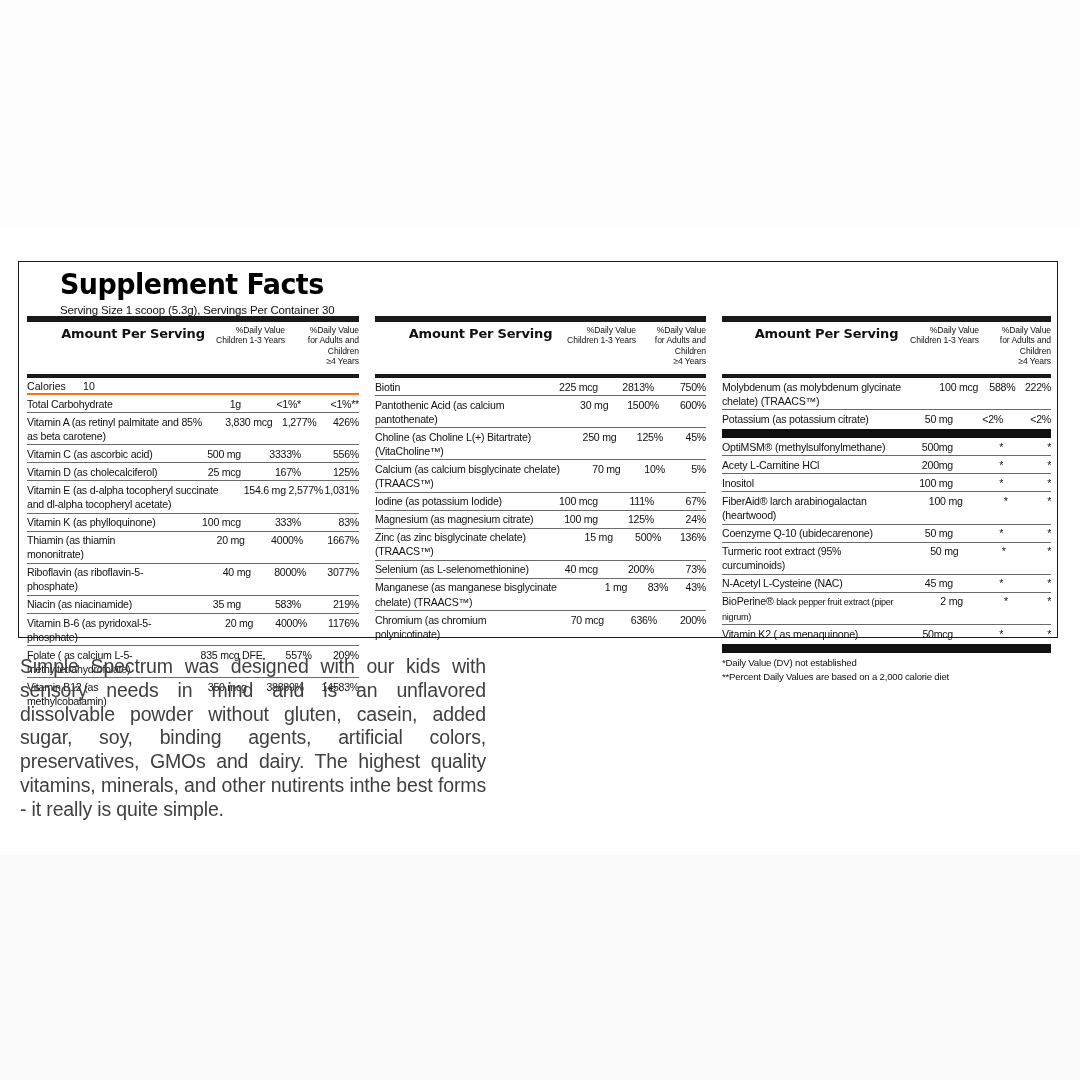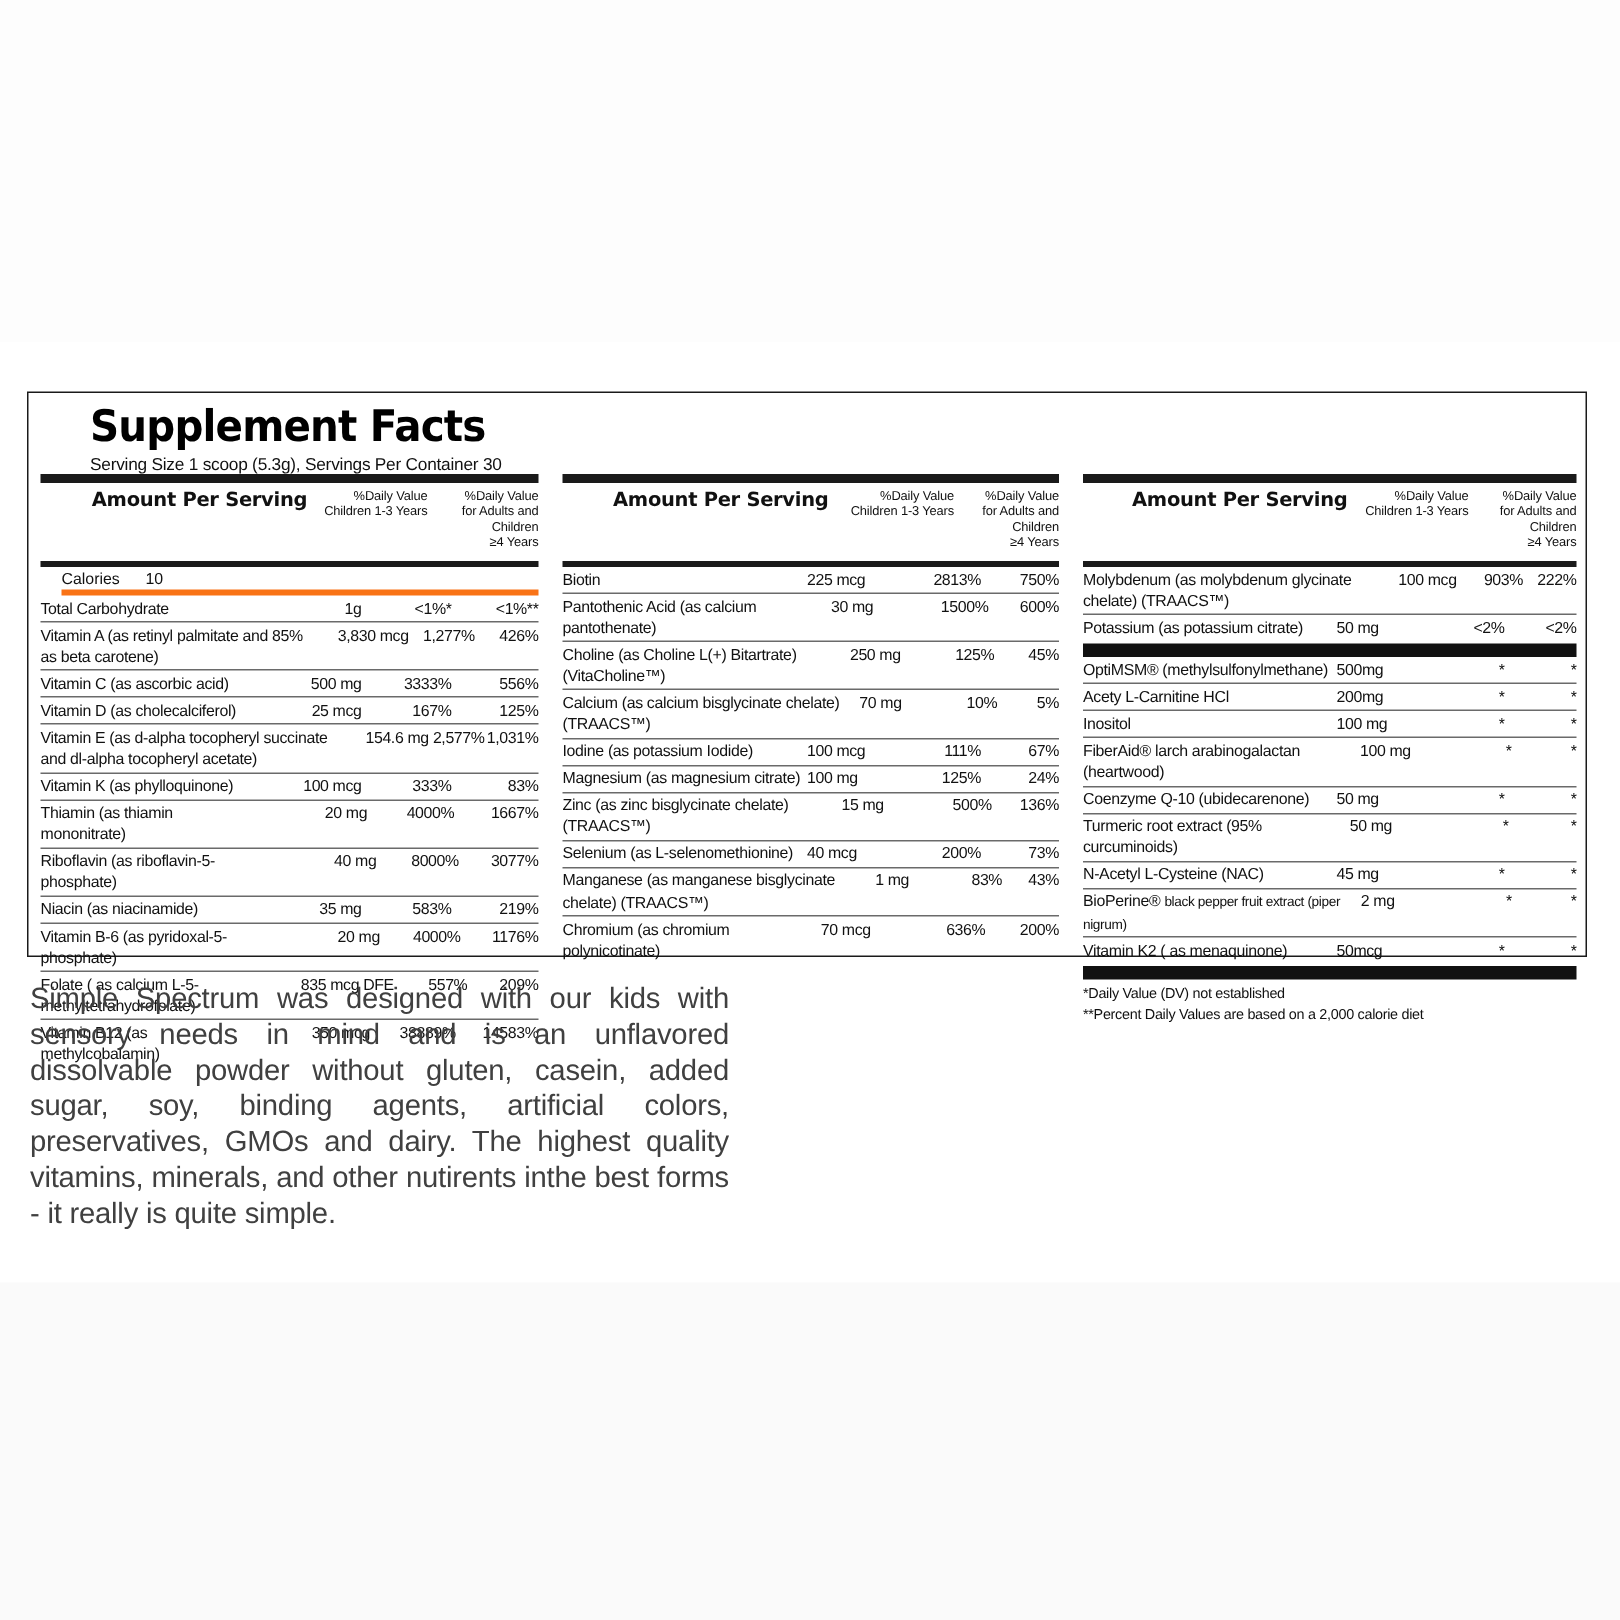--- a/index.html
+++ b/index.html
@@ -138,21 +138,21 @@
     padding-right: 3px;
   }
   .r-name .sm {
     font-size: 9.1px;
     letter-spacing: -0.25px;
   }
   .r-amt {
     font-size: 10.6px;
     line-height: 1.33;
     letter-spacing: -0.25px;
-    text-align: left;
+    text-align: right;
     white-space: nowrap;
   }
   .r-dv1 {
     font-size: 10.6px;
     line-height: 1.33;
     letter-spacing: -0.25px;
     text-align: right;
     white-space: nowrap;
   }
   .r-dv2 {
@@ -167,21 +167,21 @@
   .col-1 .r-dv1 { width: 60px; }
   .col-1 .r-dv2 { width: 58px; }
 
   .col-2 .r-amt { width: 60px; }
   .col-2 .r-dv1 { width: 56px; }
   .col-2 .r-dv2 { width: 52px; }
 
   .col-3 .r-amt { width: 62px; }
   .col-3 .r-dv1 { width: 50px; }
   .col-3 .r-dv2 { width: 48px; }
-  .cal-row { display:flex; border-bottom: 4px solid #f97316; padding: 1.5px 0; margin-left: 14px; }
+  .cal-row { display:flex; border-bottom: 2px solid #f97316; padding: 1.5px 0; }
   .cal-row .c-lbl { width: 56px; font-size: 10.6px; }
   .cal-row .c-val { font-size: 10.6px; }
 
   .blackbar {
     height: 9px;
     background: #111;
     margin: 2px 0 0 0;
   }
   .footnotes {
     margin-top: 3px;
@@ -407,21 +407,21 @@
           <div>for Adults and</div>
           <div>Children</div>
           <div>≥4 Years</div>
         </div>
       </div>
       <div class="bar-med"></div>
       <div class="rows" id="rows-col3a">
           <div class="row first">
             <div class="r-name">Molybdenum (as molybdenum glycinate chelate) (TRAACS™)</div>
             <div class="r-amt">100 mcg</div>
-            <div class="r-dv1">903%</div>
+            <div class="r-dv1">588%</div>
             <div class="r-dv2">222%</div>
           </div>
           <div class="row noline">
             <div class="r-name">Potassium (as potassium citrate)</div>
             <div class="r-amt">50 mg</div>
             <div class="r-dv1">&lt;2%</div>
             <div class="r-dv2">&lt;2%</div>
           </div>
         </div>
       <div class="blackbar"></div>

